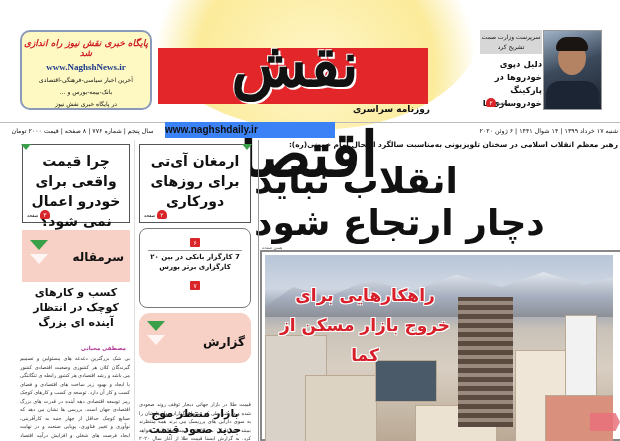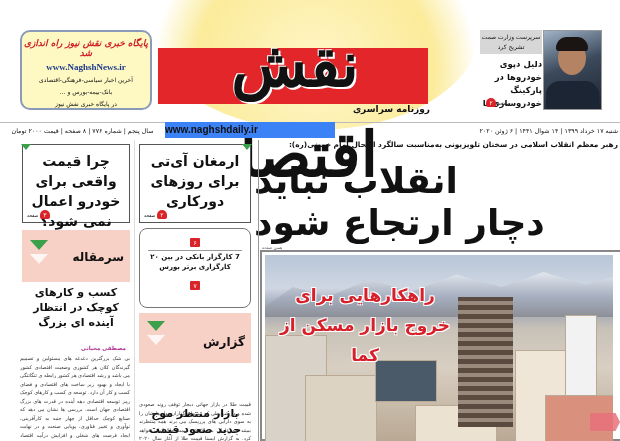--- a/index.html
+++ b/index.html
@@ -142,21 +142,21 @@
 
 <div class="abs pink" style="left:22px;top:230px;width:108px;height:52px;">
   <div class="chev" style="left:8px;top:10px;border-top:10px solid #3aa14a;"></div>
   <div class="chev" style="left:8px;top:24px;border-top:10px solid #ffffff;opacity:.8;"></div>
   <div class="sect-title" style="right:6px;top:20px;">سرمقاله</div>
 </div>
 <div class="abs" style="left:22px;top:285px;width:108px;direction:rtl;text-align:center;font-weight:bold;font-size:11px;line-height:15px;">کسب و کارهای کوچک در انتظار آینده ای بزرگ</div>
 <div class="author" style="left:22px;top:345px;width:104px;text-align:right;">مصطفی محبانی</div>
 <div class="body-text" style="left:20px;top:354px;width:110px;height:87px;overflow:hidden;">بی شک بزرگترین دغدغه های مسئولین و تصمیم گیرندگان کلان هر کشوری وضعیت اقتصادی کشور می باشد و رشد اقتصادی هر کشور رابطه ی تنگاتنگی با ایجاد و بهبود زیر ساخت های اقتصادی و فضای کسب و کار آن دارد. توسعه ی کسب و کارهای کوچک رمز توسعه اقتصادی دهه آینده در قدرت های بزرگ اقتصادی جهان است. بررسی ها نشان می دهد که صنایع کوچک حداقل از چهار جنبه به کارآفرینی، نوآوری و تغییر فناوری، پویایی صنعت و در نهایت ایجاد فرصت های شغلی و افزایش درآمد اقتصاد جهانی را تشکیل داده است. این کسب و کارها به دلیل ویژگی های منحصر به فرد خود می توانند از جاذبه های فراوانی برای بخش خصوصی برخوردار باشند که این امر بسته به شرایط داخلی اقتصادی کشورها قوانین و سیاست های حمایتی در کشورهای مختلف</div>
 
-<div class="abs pink" style="left:139px;top:313px;width:112px;height:50px;">
+<div class="abs pink" style="left:139px;top:313px;width:112px;height:50px;border-radius:11px;">
   <div class="chev" style="left:8px;top:8px;border-top:10px solid #3aa14a;"></div>
   <div class="chev" style="left:8px;top:22px;border-top:10px solid #ffffff;opacity:.8;"></div>
   <div class="sect-title" style="right:6px;top:22px;">گزارش</div>
 </div>
 <div class="abs" style="left:139px;top:366px;width:112px;direction:rtl;text-align:center;font-weight:bold;font-size:11px;line-height:16px;margin-top:40px;">بازار منتظر موج جدید صعود قیمت طلا</div>
 <div class="body-text" style="left:139px;top:400px;width:112px;height:41px;overflow:hidden;">قیمت طلا در بازار جهانی دیجار توقف روند صعودی شده و در شرایطی که سرمایه گذاران پول هایشان را به سوی دارایی های پرریسک می برند همه منتظرند ببینند چه عاملی به بالارفتن قیمت طلا کمک خواهد کرد. به گزارش ایسنا قیمت طلا از آغاز سال ۲۰۲۰ تحت تاثیر شیوع ویروس کرونا و وحشت ناشی از آن که باعث هجوم به سوی</div>
 
 <div class="vline" style="left:134px;top:140px;height:301px;background:#ddd;"></div>
 
 </body></html>

